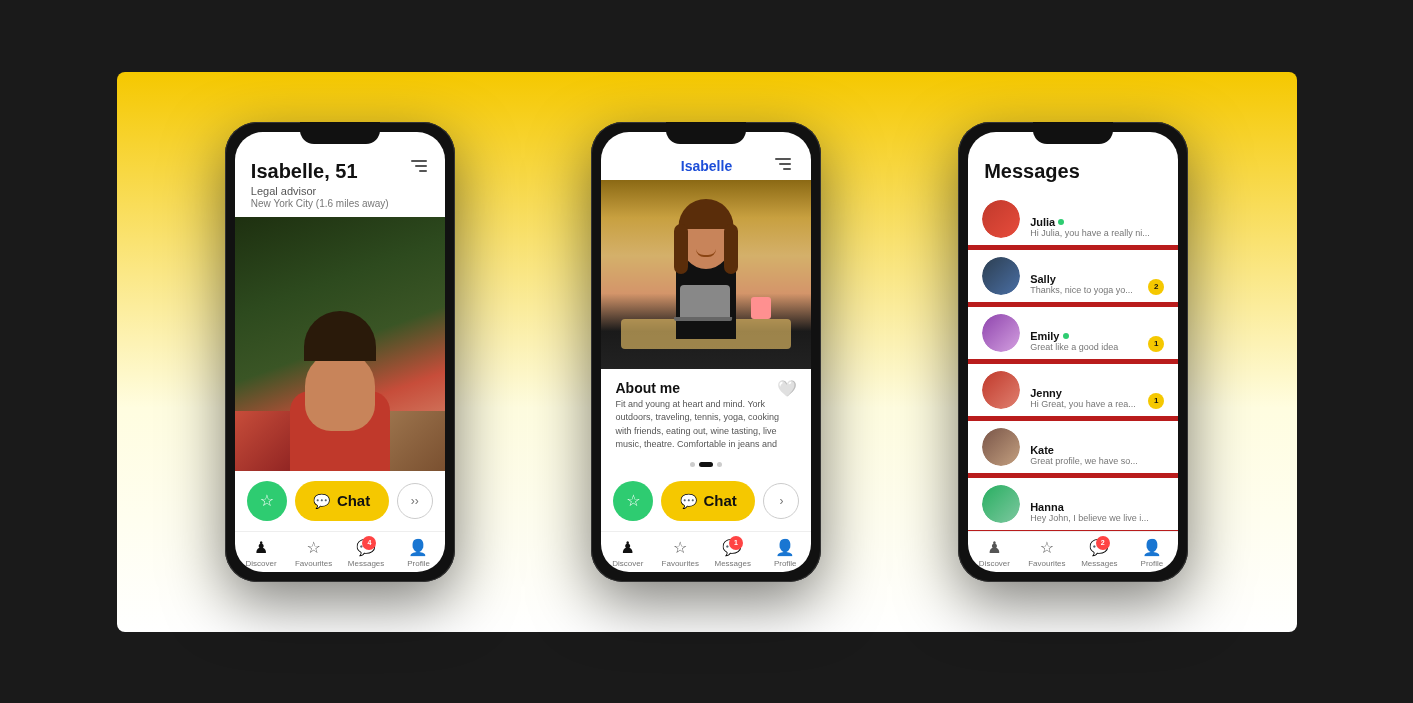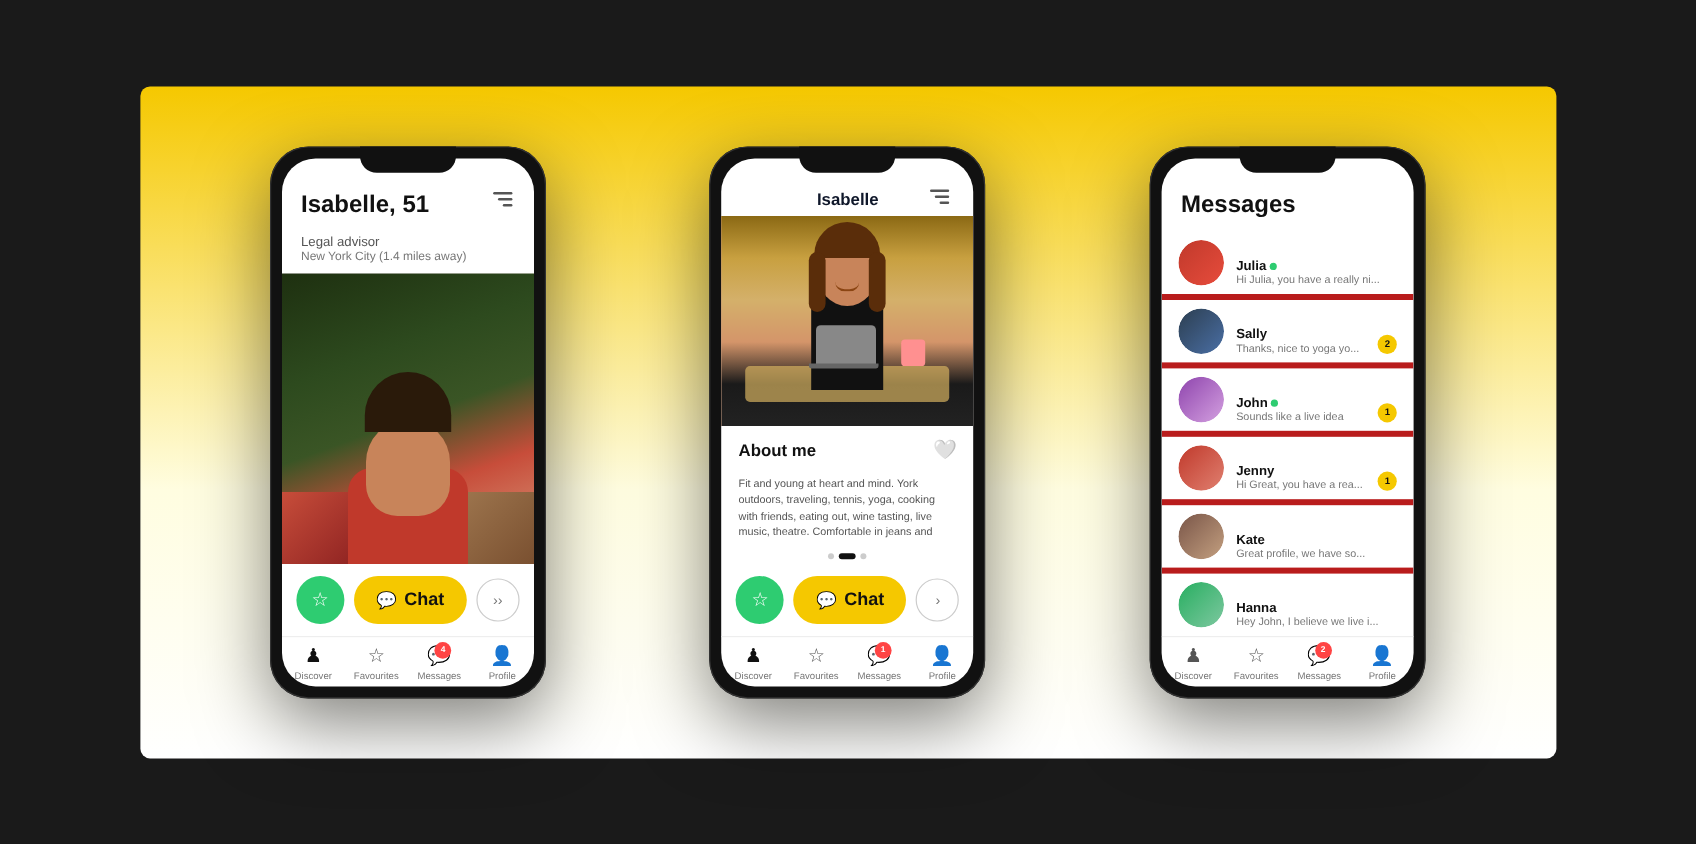--- a/index.html
+++ b/index.html
@@ -62,21 +62,21 @@
       position: relative;
     }
     .phone1-name {
       font-size: 20px;
       font-weight: 700;
       color: #111;
     }
     .phone1-title {
       font-size: 11px;
       color: #555;
-      margin-top: 13px;
+      margin-top: 2px;
     }
     .phone1-location {
       font-size: 10px;
       color: #777;
       margin-top: 1px;
     }
     .filter-icon {
       position: absolute;
       top: 28px;
       right: 14px;
@@ -193,36 +193,36 @@
     
     .phone2-top-bar {
       padding: 26px 16px 6px;
       display: flex;
       align-items: center;
       justify-content: space-between;
     }
     .phone2-name-top {
       font-size: 14px;
       font-weight: 600;
-      color: #0f172a;
+      color: #1d4ed8;
     }
     .phone2-photo {
       height: 195px;
       background: linear-gradient(135deg, #b5651d 0%, #c8845a 40%, #f0b090 80%, #d9c4b0 100%);
       position: relative;
       overflow: hidden;
     }
     .phone2-about {
       padding: 10px 14px 6px;
     }
     .about-header {
       display: flex;
       justify-content: space-between;
       align-items: center;
-      margin-bottom: 12px;
+      margin-bottom: 0;
     }
     .about-title {
       font-size: 14px;
       font-weight: 700;
       color: #111;
     }
     .about-text {
       font-size: 9px;
       color: #555;
       line-height: 1.5;
@@ -318,21 +318,21 @@
 
 <div class="stage">
 
   <div class="phone">
     <div class="notch"></div>
     <div class="phone-screen">
 
       <div class="phone1-header">
         <div class="phone1-name">Isabelle, 51</div>
         <div class="phone1-title">Legal advisor</div>
-        <div class="phone1-location">New York City (1.4 miles away)</div>
+        <div class="phone1-location">New York City (1.6 miles away)</div>
         <div class="filter-icon">
           <span></span>
             <span></span>
             <span></span>
         </div>
       </div>
 
       <div class="phone1-photo">
 
         <div style="position:absolute;top:0;left:0;right:0;bottom:0;background:linear-gradient(160deg,#1e3010 0%,#2d4a1e 30%,#3a5525 50%,#c74d3a 70%,#d4856a 90%,#e8c4b0 100%);"></div>
@@ -507,24 +507,24 @@
           </div>
           <div class="msg-badge">2</div>
         </div>
 
         <div class="message-item">
           <div class="msg-avatar">
             <div class="avatar-circle" style="background:linear-gradient(135deg,#8e44ad,#d4a0e0);width:100%;height:100%;border-radius:50%;"></div>
           </div>
           <div class="msg-content">
             <div class="msg-name">
-              <span>John</span>
+              <span>Emily</span>
               <span class="online-dot"></span>
             </div>
-            <div class="msg-preview">Sounds like a live idea</div>
+            <div class="msg-preview">Great like a good idea</div>
           </div>
           <div class="msg-badge">1</div>
         </div>
 
         <div class="message-item">
           <div class="msg-avatar">
             <div class="avatar-circle" style="background:linear-gradient(135deg,#c0392b,#e08070);width:100%;height:100%;border-radius:50%;"></div>
           </div>
           <div class="msg-content">
             <div class="msg-name">

